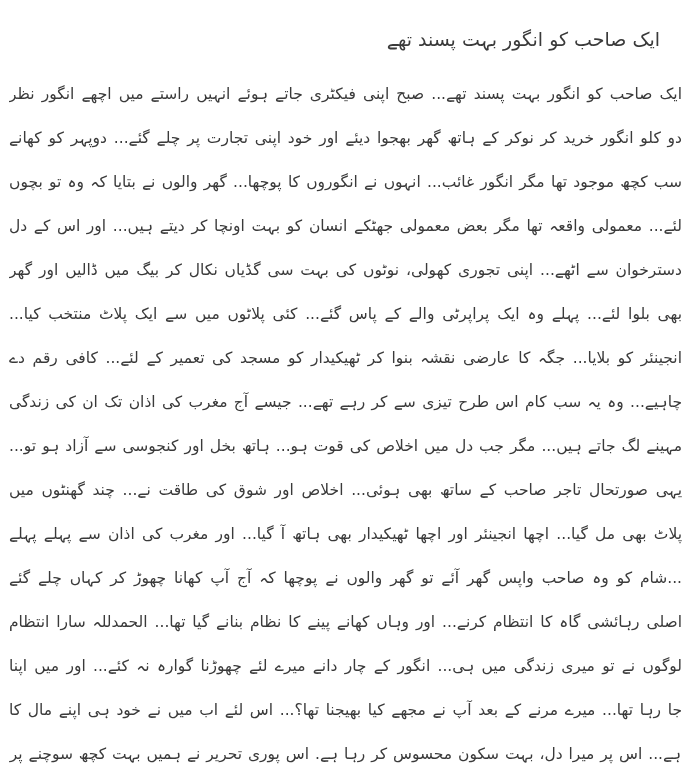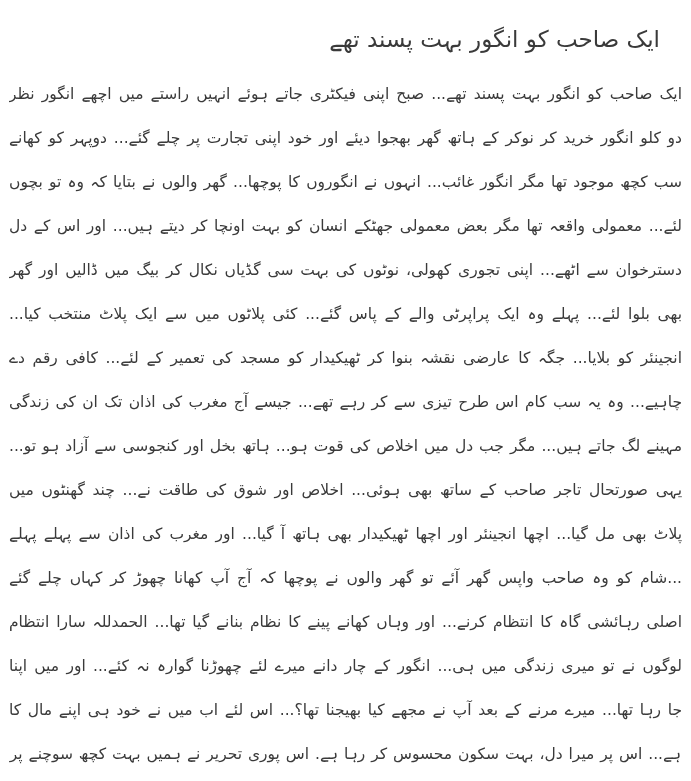--- a/index.html
+++ b/index.html
@@ -14,21 +14,21 @@
     width: 691px;
     height: 781px;
     padding: 14px 9px 0 9px;
     direction: rtl;
     unicode-bidi: embed;
     font-family: "DejaVu Sans", sans-serif;
     color: #3a3a3a;
     background: #ffffff;
   }
   .title {
-    font-size: 23px;
+    font-size: 19px;
     font-weight: 400;
     text-align: right;
     margin: 10px 22px 18px 0;
     height: 30px;
     line-height: 30px;
     white-space: nowrap;
   }
   .body-text { margin: 0; }
   .line {
     font-size: 15.5px;

